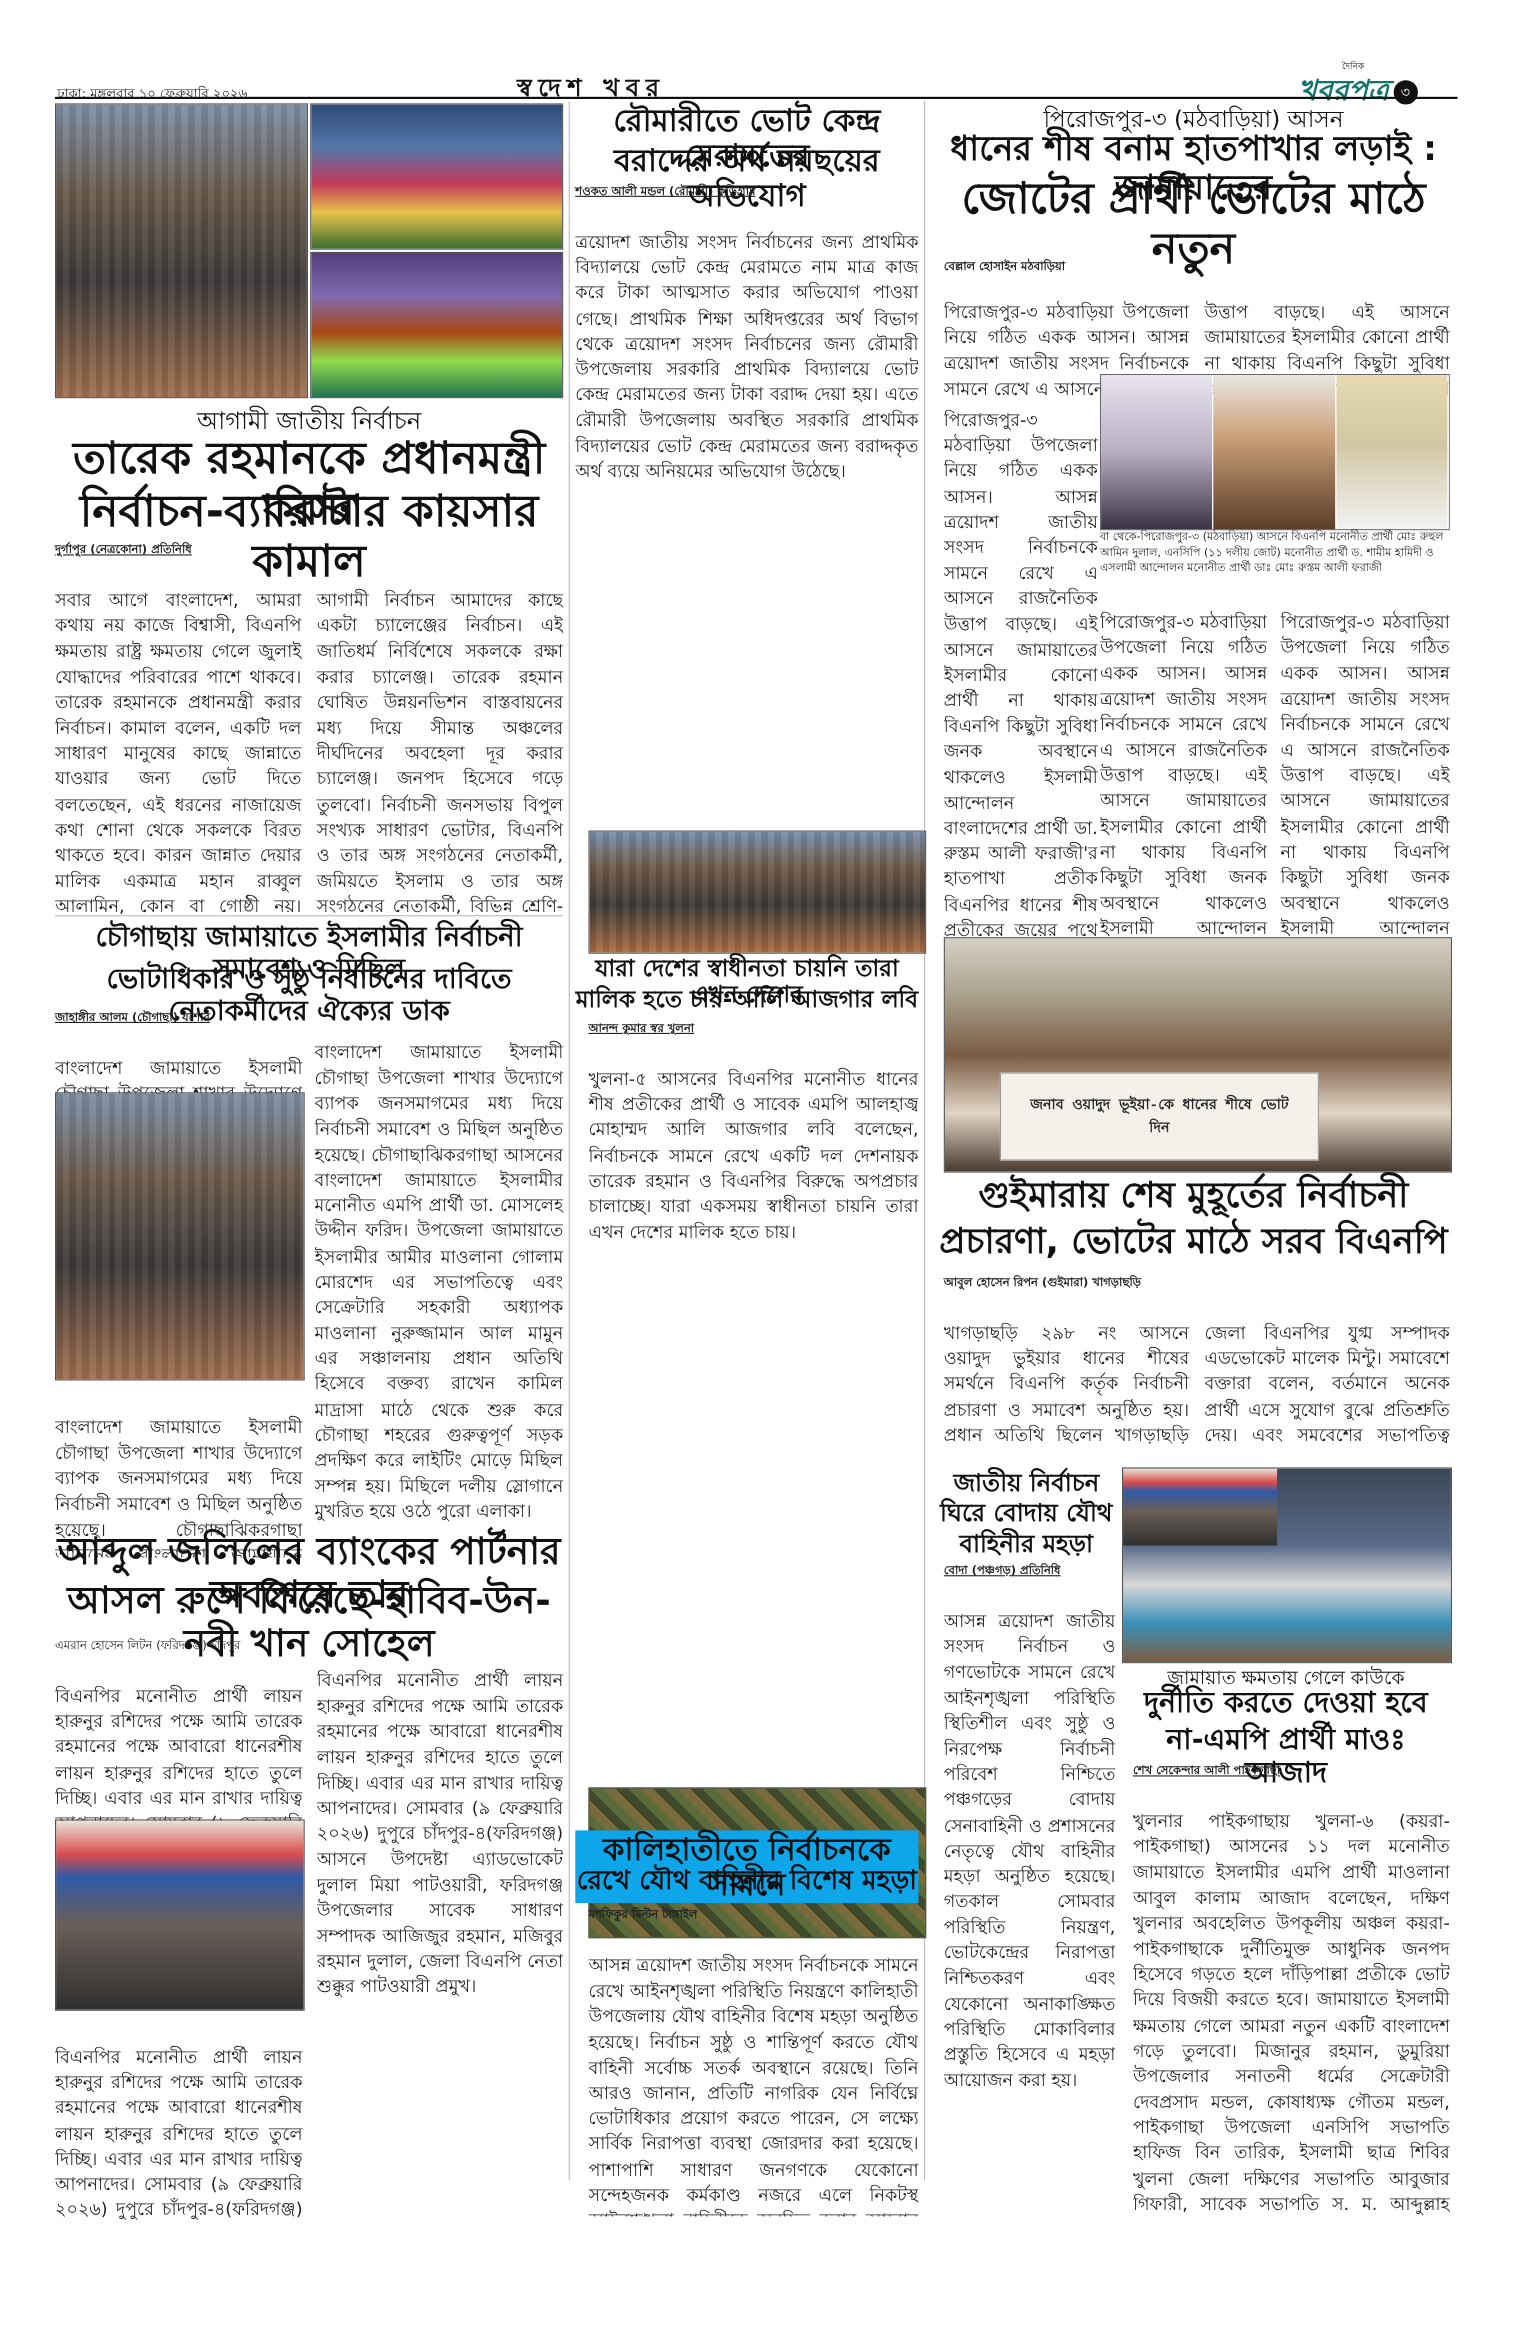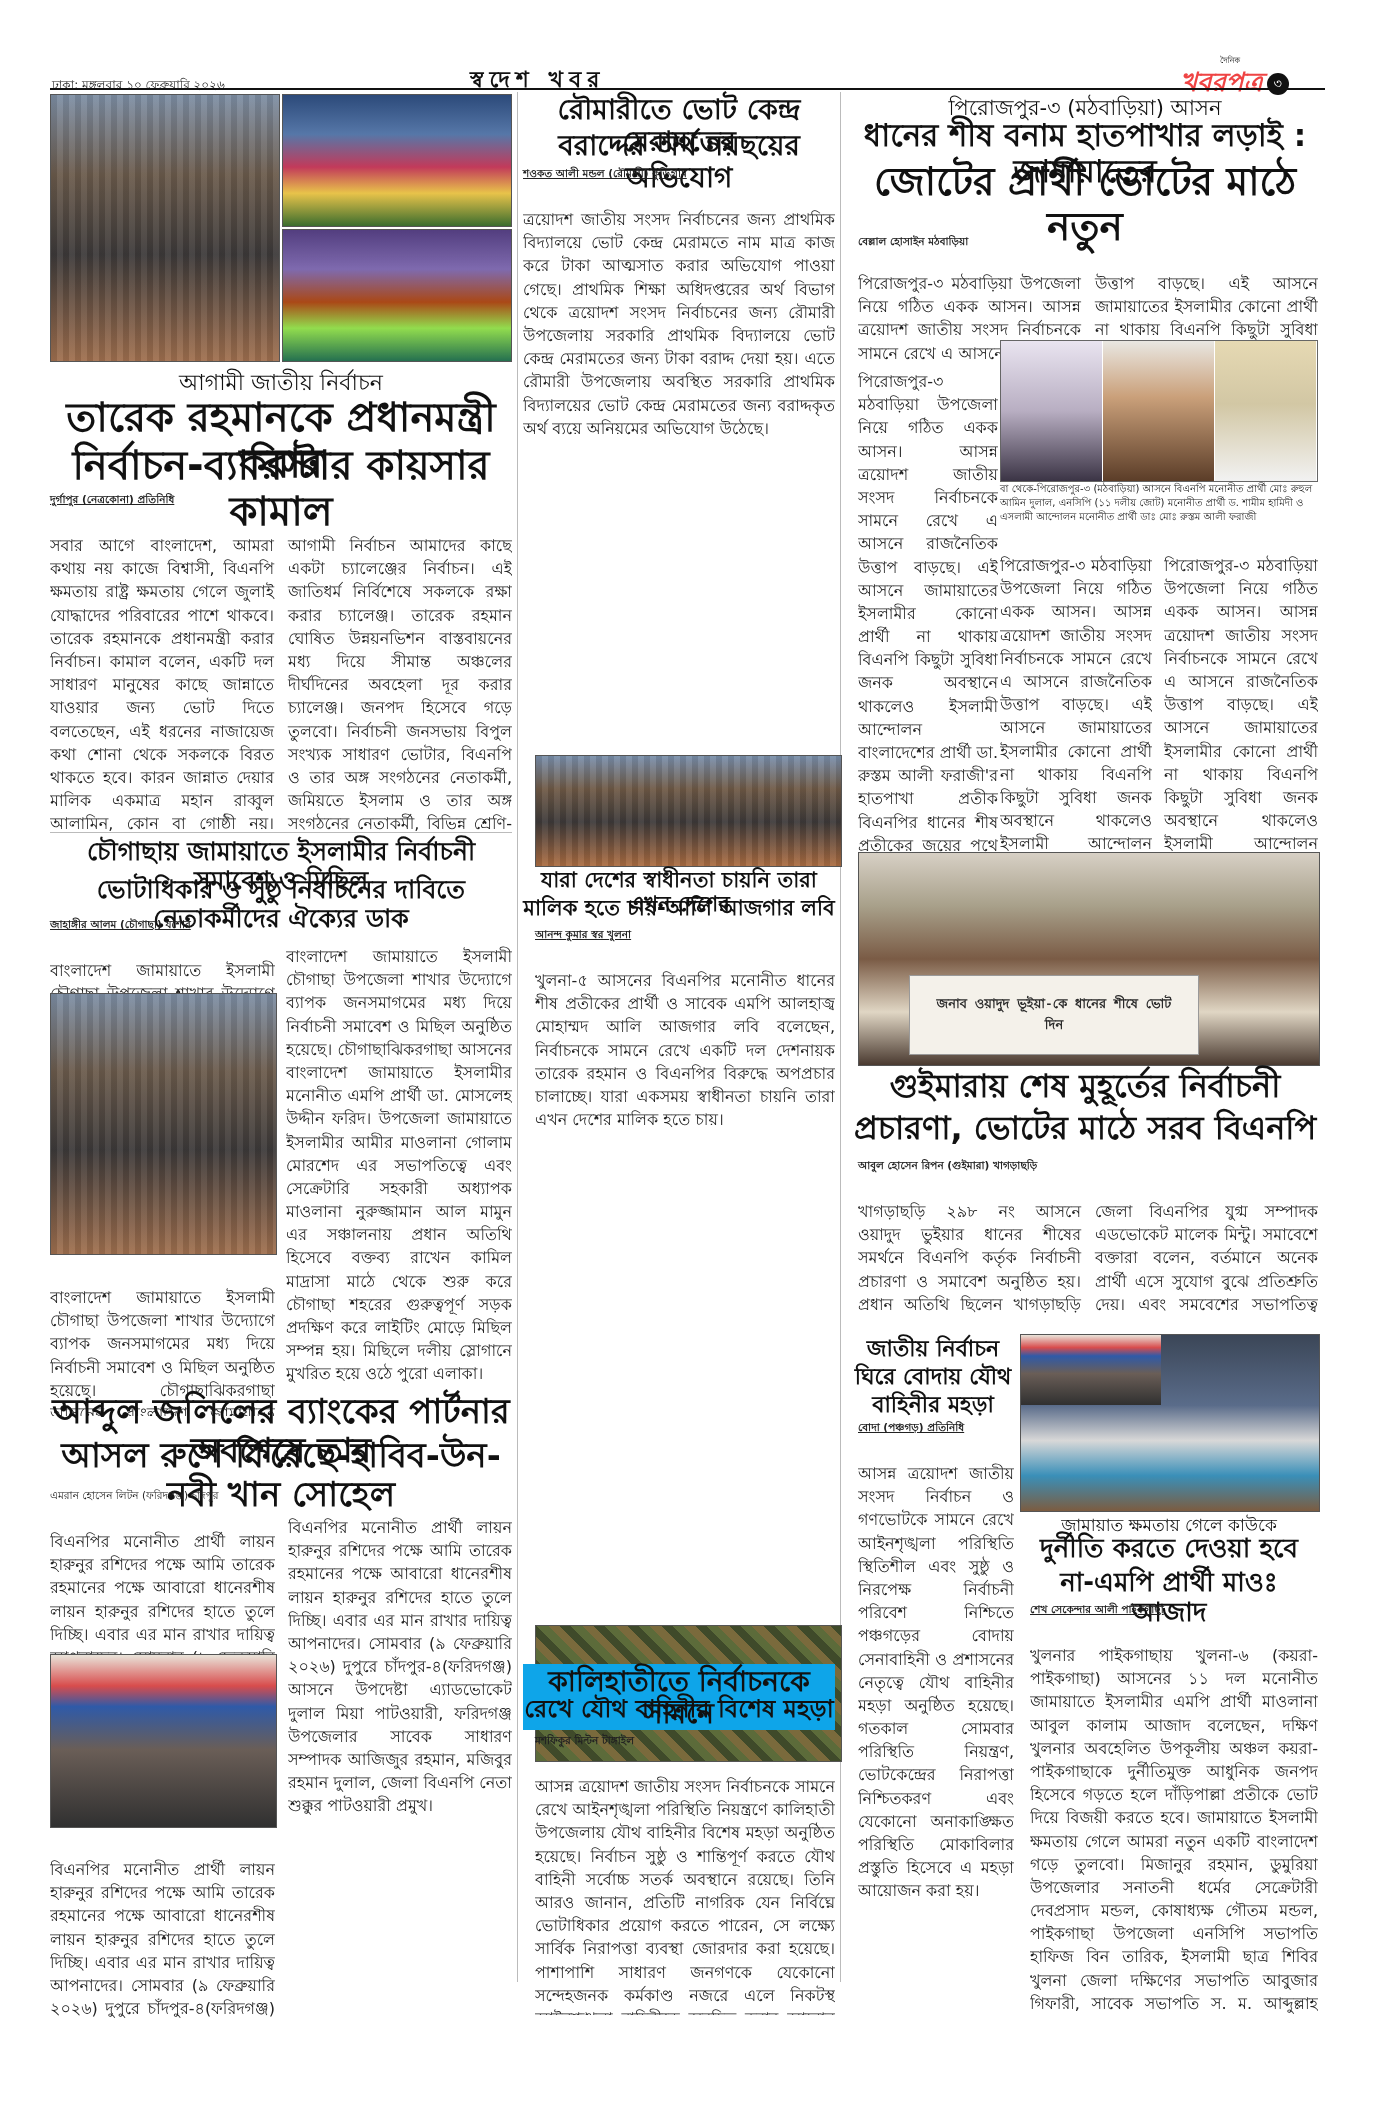--- a/index.html
+++ b/index.html
@@ -3,21 +3,21 @@
 <meta charset="utf-8">
 <style>
   html, body { margin:0; padding:0; background:#ffffff; }
   body { width:1376px; height:2125px; position:relative; overflow:hidden;
          font-family:"DejaVu Sans", sans-serif; color:#1a1a1a; }
   .abs { position:absolute; }
   .mast-date { left:52px; top:76px; font-size:12px; color:#222; }
   .mast-section { left:470px; top:62px; font-size:22px; font-weight:bold; letter-spacing:6px; color:#111; }
   .mast-logo { left:1180px; top:62px; display:flex; align-items:center; gap:4px; }
   .mast-logo .sup { position:absolute; left:40px; top:-8px; font-size:8px; }
-  .mast-logo .name { font-size:26px; font-weight:bold; font-style:italic; color:#ef4444; }
+  .mast-logo .name { font-size:26px; font-weight:bold; font-style:italic; color:#0f766e; }
   .mast-logo .pg { width:22px; height:22px; border-radius:50%; background:#111; color:#fff;
                    font-size:13px; display:flex; align-items:center; justify-content:center; }
   .rule { left:50px; top:88px; width:1275px; height:2px; background:#111; }
   .vrule { width:1px; background:#bbb; }
   .hrule { height:1px; background:#bbb; }
 
   .photo { background:linear-gradient(135deg,#5b6a4a 0%,#8a6e52 35%,#3f4f6e 70%,#9c8060 100%);
            border:1px solid #555; overflow:hidden;font-family:Liberation Mono, monospace; }
   .photo.crowd { background:
       repeating-linear-gradient(90deg, rgba(0,0,0,.08) 0 6px, rgba(255,255,255,.06) 6px 12px),

